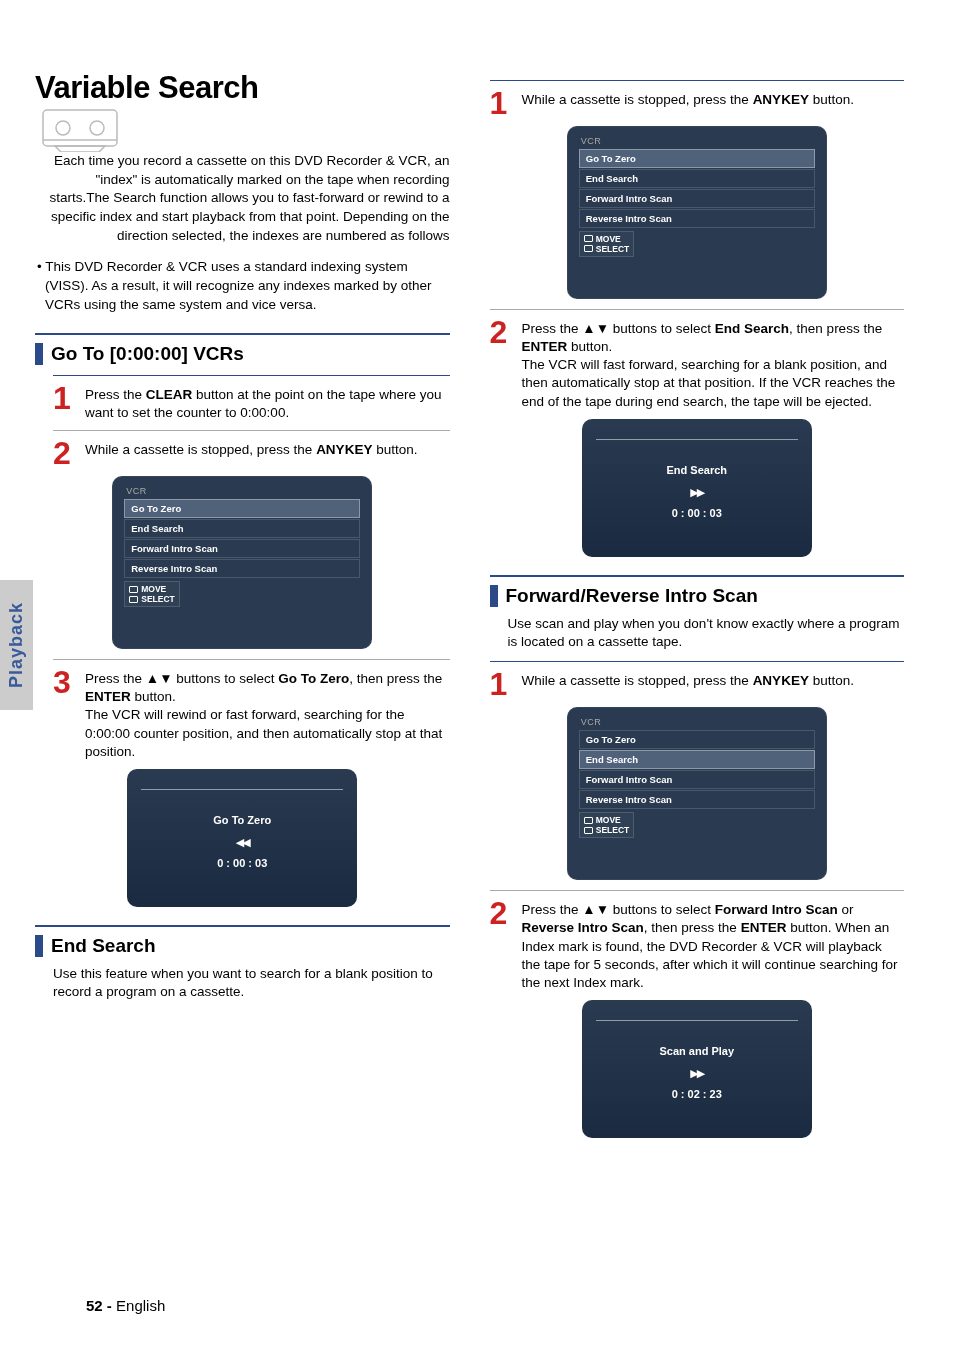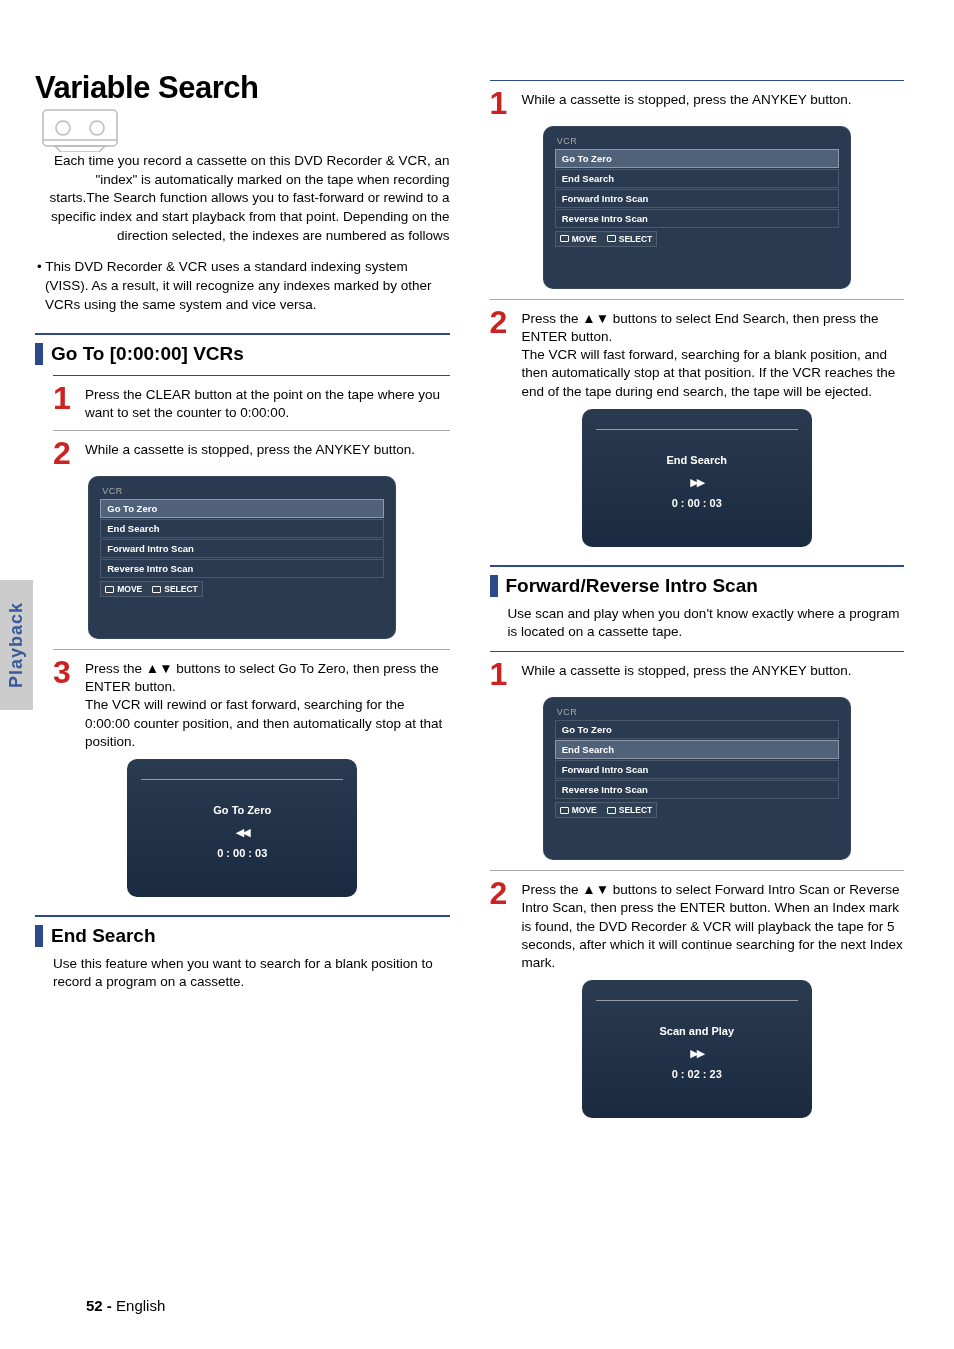--- a/index.html
+++ b/index.html
@@ -98,28 +98,28 @@
     color: #c22;
     line-height: 0.9;
     min-width: 22px;
   }
   .step-body {
     font-size: 13.5px;
     line-height: 1.35;
     flex: 1;
     padding-top: 2px;
   }
-  .step-body b { font-weight: normal; }
+  .step-body b { font-weight: bold; }
   .osd-wrap {
     display: flex;
     justify-content: center;
     margin: 6px 0 10px 0;
   }
   .osd-menu {
-    width: 308px;
+    width: 260px;
     background: #2a3a50;
     border-radius: 10px;
     padding: 10px 12px 42px 12px;
     box-shadow: inset 0 0 0 1px rgba(255,255,255,0.06);
   }
   .osd-label {
     color: #aaa;
     font-size: 9px;
     margin: 0 0 3px 2px;
     letter-spacing: 0.5px;
@@ -131,26 +131,26 @@
     padding: 3px 6px;
     margin-bottom: 1px;
     border: 1px solid rgba(255,255,255,0.15);
   }
   .osd-item.selected {
     background: #50627a;
     border: 1px solid rgba(255,255,255,0.35);
   }
   .osd-controls {
     display: flex;
-    gap: 10px;
     margin-top: 3px;
     padding: 2px 4px;
     border: 1px solid rgba(255,255,255,0.15);
     width: fit-content;
     background: rgba(255,255,255,0.03);
+    flex-direction: column;
   }
   .osd-controls span {
     color: #fff;
     font-size: 8.5px;
     font-weight: bold;
     display: inline-flex;
     align-items: center;
     gap: 3px;
   }
   .keycap {

